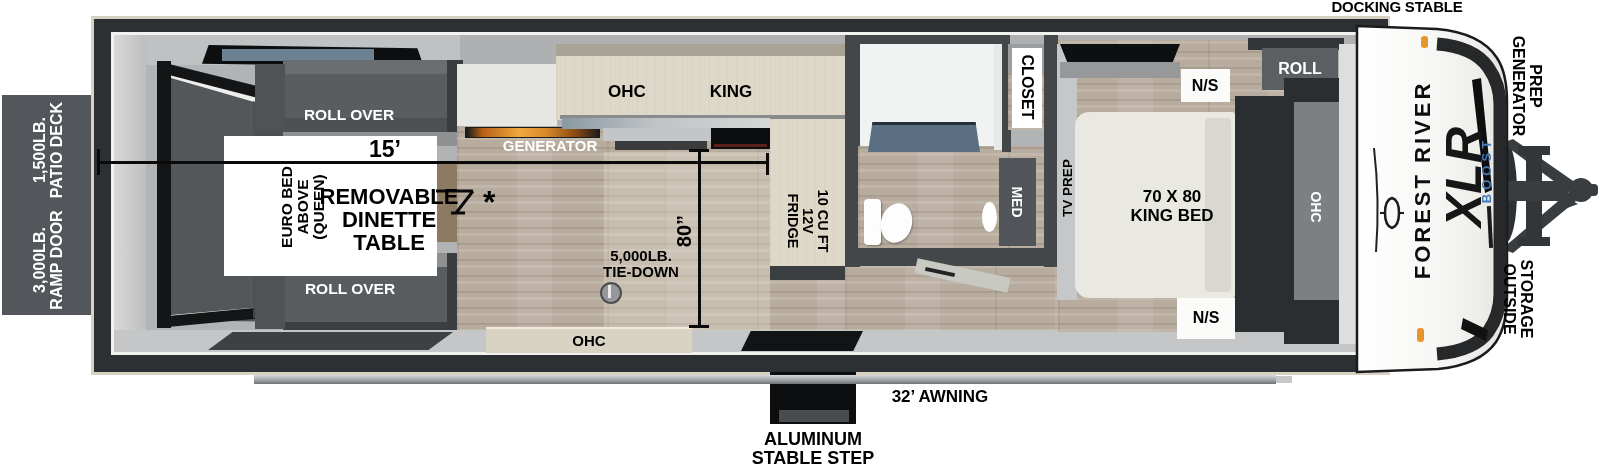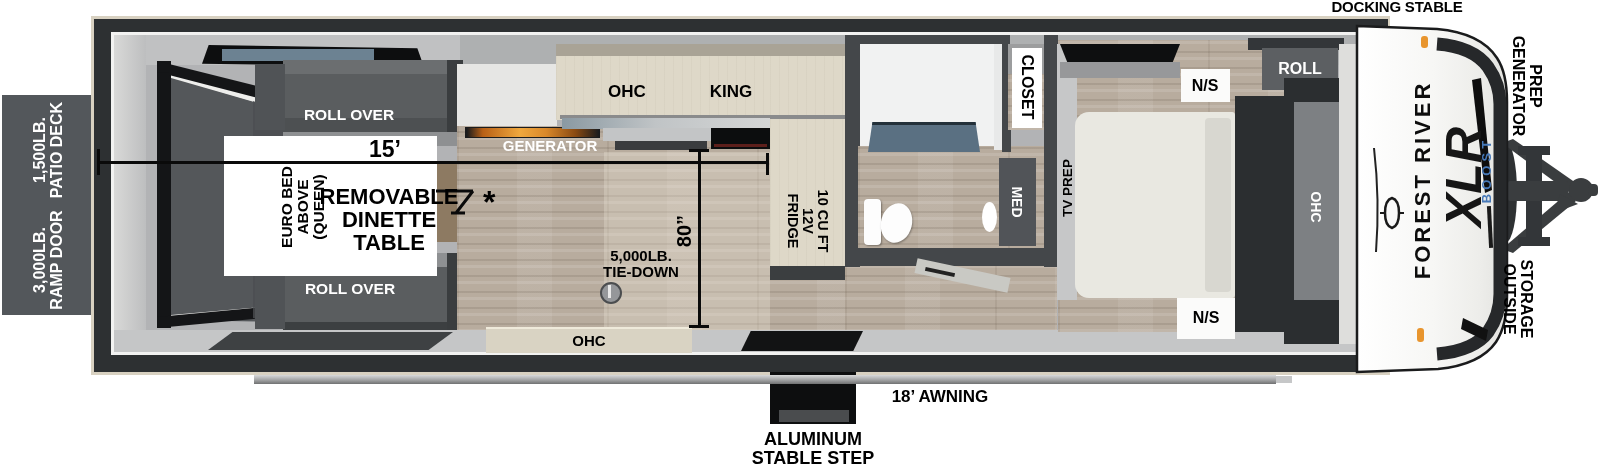--- a/index.html
+++ b/index.html
@@ -135,20 +135,21 @@
 <div class="a wood" style="left:1058px;top:40px;width:237px;height:292px"></div>
 <div class="a" style="left:1057px;top:44px;width:20px;height:256px;background:#c6c7c8"></div>
 <div class="a" style="left:1060px;top:44px;width:120px;height:18px;background:#0e0f10;clip-path:polygon(0 0,100% 0,94% 100%,6% 100%)"></div>
 <div class="a" style="left:1060px;top:62px;width:120px;height:16px;background:#97989a"></div>
 
 <div class="a" style="left:915px;top:268px;width:95px;height:15px;background:#c9c9c4;transform:rotate(12deg)"></div>
 <div class="a" style="left:925px;top:270px;width:30px;height:4px;background:#222;transform:rotate(12deg)"></div>
 
 <div class="a" style="left:1075px;top:112px;width:160px;height:186px;background:#e9e8e1;border-radius:14px 3px 3px 14px"></div>
 <div class="a" style="left:1205px;top:118px;width:26px;height:174px;background:#d8d7d0;border-radius:4px"></div>
+<div class="t" style="left:1172px;top:206px;font-size:17px;line-height:1.12">70 X 80<br>KING BED</div>
 <div class="t rm90" style="left:1068px;top:188px;font-size:13.5px">TV PREP</div>
 
 <div class="a" style="left:1181px;top:69px;width:49px;height:33px;background:#fbfbfa"></div>
 <div class="t" style="left:1205px;top:86px;font-size:16px">N/S</div>
 <div class="a" style="left:1177px;top:298px;width:58px;height:41px;background:#fbfbfa"></div>
 <div class="t" style="left:1206px;top:318px;font-size:16px">N/S</div>
 
 <div class="a" style="left:1235px;top:96px;width:59px;height:236px;background:#2b2e30"></div>
 <div class="a" style="left:1248px;top:38px;width:96px;height:12px;background:#333639"></div>
 <div class="a" style="left:1262px;top:48px;width:76px;height:42px;background:#5c5f62"></div>
@@ -202,16 +203,16 @@
 <text x="1472" y="206" text-anchor="middle" font-family="Liberation Sans" font-weight="bold" font-style="italic" font-size="50" letter-spacing="0" fill="#161616">XLR</text>
 </g>
 <g transform="rotate(-90 1487 170)">
 <text x="1487" y="174" text-anchor="middle" font-family="Liberation Sans" font-weight="bold" font-size="13" letter-spacing="4" fill="#4779b8">BOOST</text>
 </g>
 </svg>
 
 <div class="t" style="left:1397px;top:7px;font-size:15px;letter-spacing:-0.2px">DOCKING STABLE</div>
 <div class="t r90" style="left:1526px;top:86px;font-size:16px">PREP<br>GENERATOR</div>
 <div class="t r90" style="left:1517px;top:299px;font-size:16px">STORAGE<br>OUTSIDE</div>
-<div class="t" style="left:940px;top:397px;font-size:17px">18’ AWNING</div>
+<div class="t" style="left:940px;top:397px;font-size:17px">32’ AWNING</div>
 <div class="t" style="left:813px;top:449px;font-size:18px">ALUMINUM<br>STABLE STEP</div>
 
 </div>
 
 </body></html>

